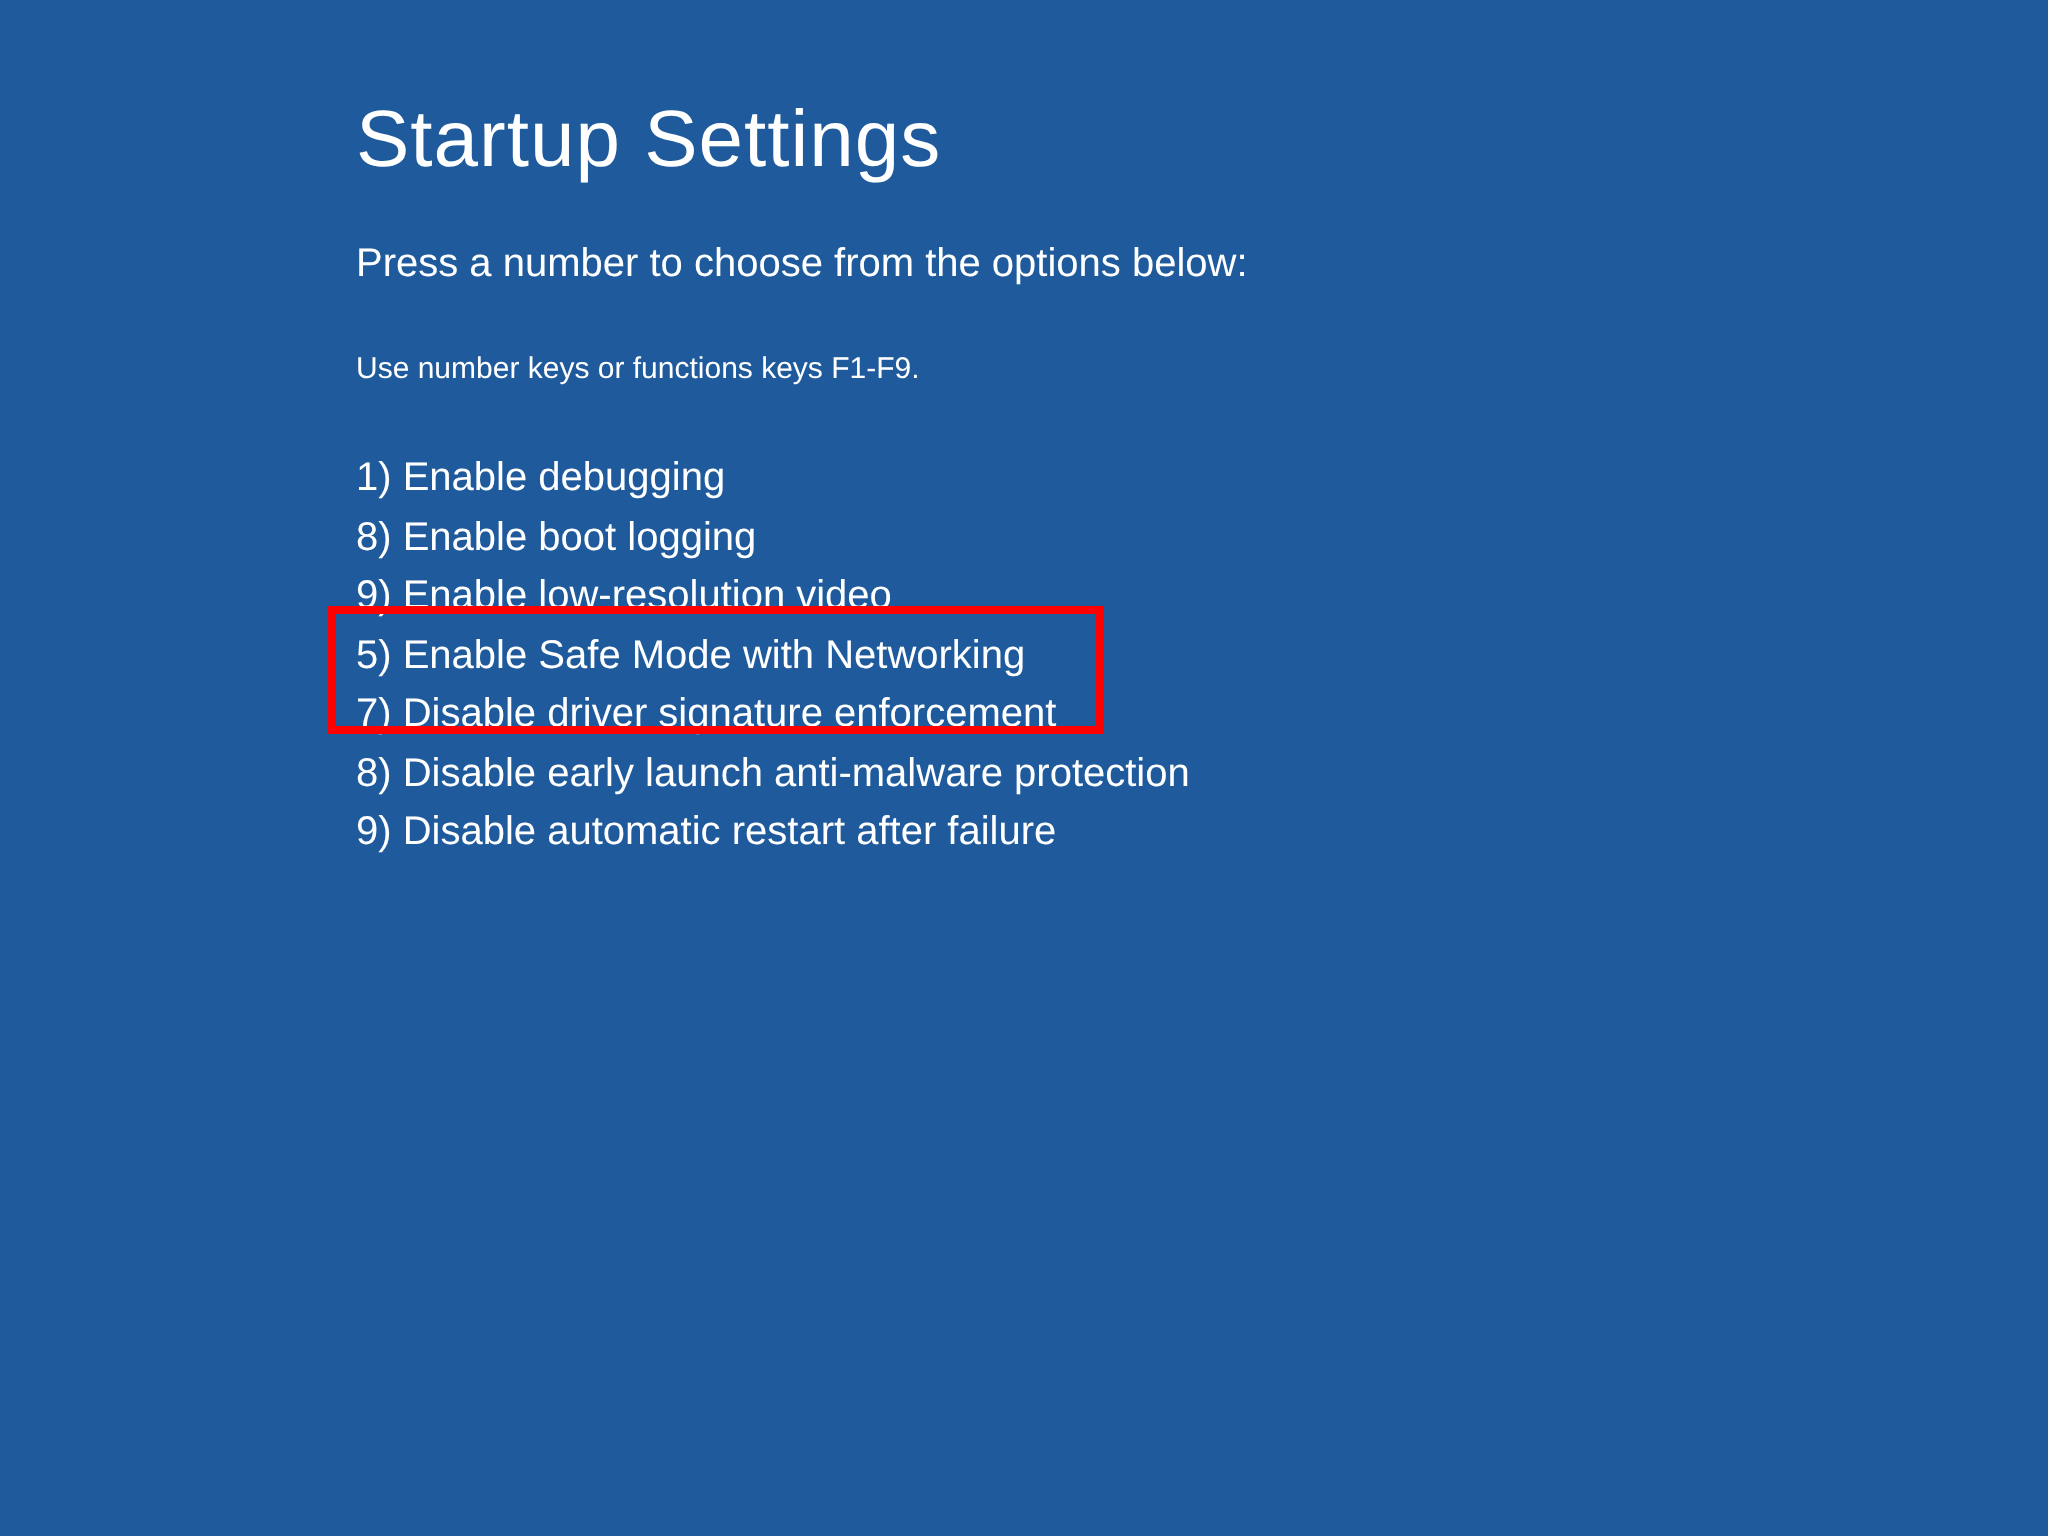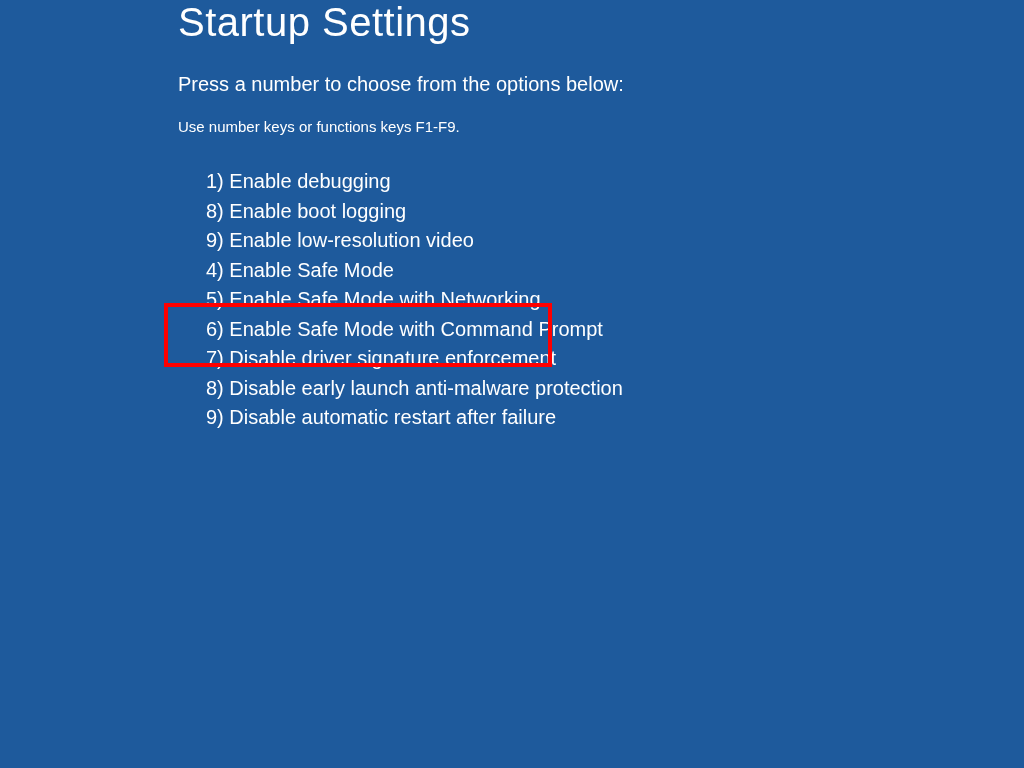--- a/index.html
+++ b/index.html
@@ -10,40 +10,40 @@
     body {
       width: 1024px;
       height: 768px;
       background-color: #1E5A9C;
       font-family: 'Segoe UI', 'Segoe UI Light', Arial, sans-serif;
       color: #FFFFFF;
       overflow: hidden;
     }
     .container {
       padding-left: 178px;
+      padding-top: 48px;
     }
     .title {
       font-size: 40px;
       font-weight: 300;
       margin-bottom: 28px;
       letter-spacing: 0.5px;
     }
     .subtitle {
       font-size: 20px;
       font-weight: 300;
-      margin-bottom: 22px;
+      margin-bottom: 32px;
     }
     .hint {
       font-size: 15px;
       font-weight: 400;
       margin-bottom: 32px;
     }
     .options {
       margin-bottom: 110px;
-      margin-left: 28px;
     }
     .option-item {
       font-size: 20px;
       font-weight: 300;
       line-height: 29.5px;
       white-space: nowrap;
     }
     .highlight-box {
       position: absolute;
       border: 4px solid #FF0000;
@@ -64,23 +64,21 @@
 
 <div class="container">
   <h1 class="title">Startup Settings</h1>
   <div class="subtitle">Press a number to choose from the options below:</div>
   <div class="hint">Use number keys or functions keys F1-F9.</div>
 
   <div class="options">
     <div class="option-item">1) Enable debugging</div>
     <div class="option-item">8) Enable boot logging</div>
     <div class="option-item">9) Enable low-resolution video</div>
-    <div class="option-item">4) Enable Safe Mode</div>
     <div class="option-item">5) Enable Safe Mode with Networking</div>
-    <div class="option-item">6) Enable Safe Mode with Command Prompt</div>
     <div class="option-item">7) Disable driver signature enforcement</div>
     <div class="option-item">8) Disable early launch anti-malware protection</div>
     <div class="option-item">9) Disable automatic restart after failure</div>
   </div>
 
 </div>
 
 <div class="highlight-box"></div>
 
 </body></html>

